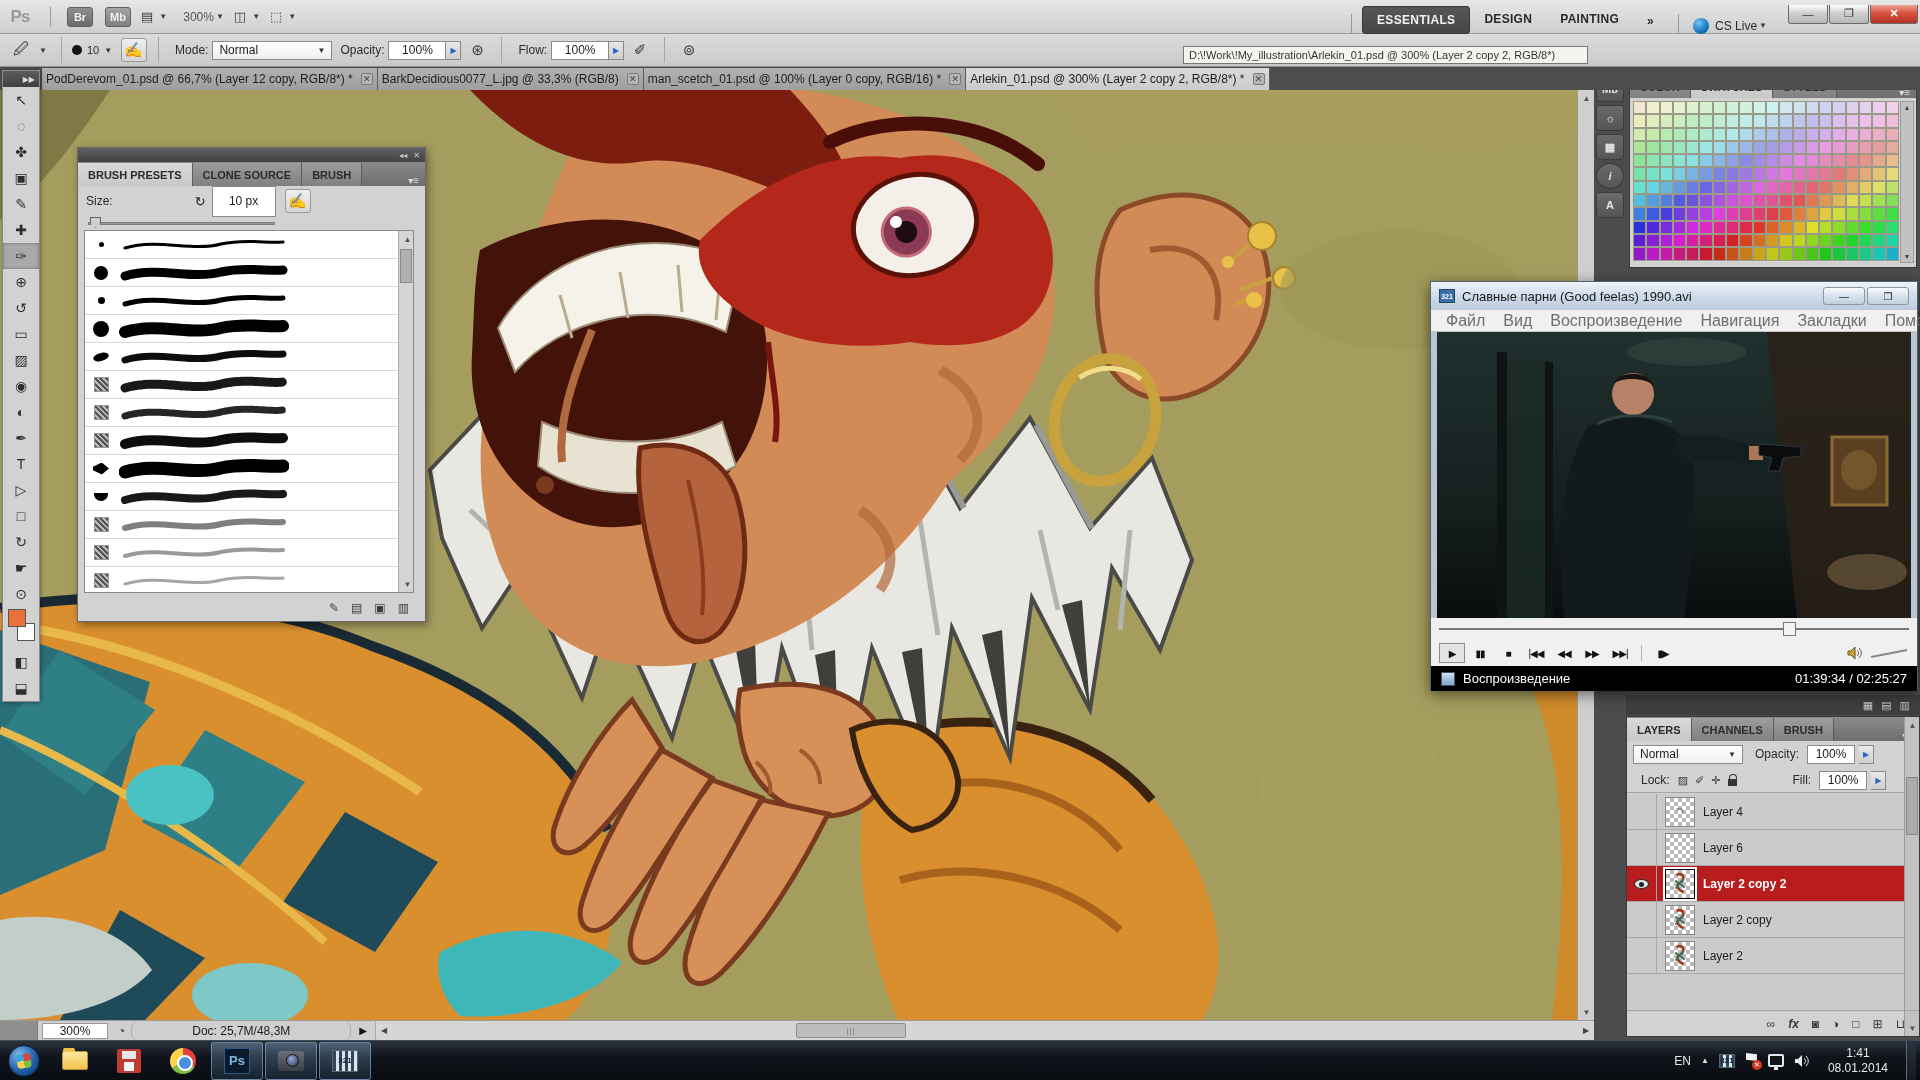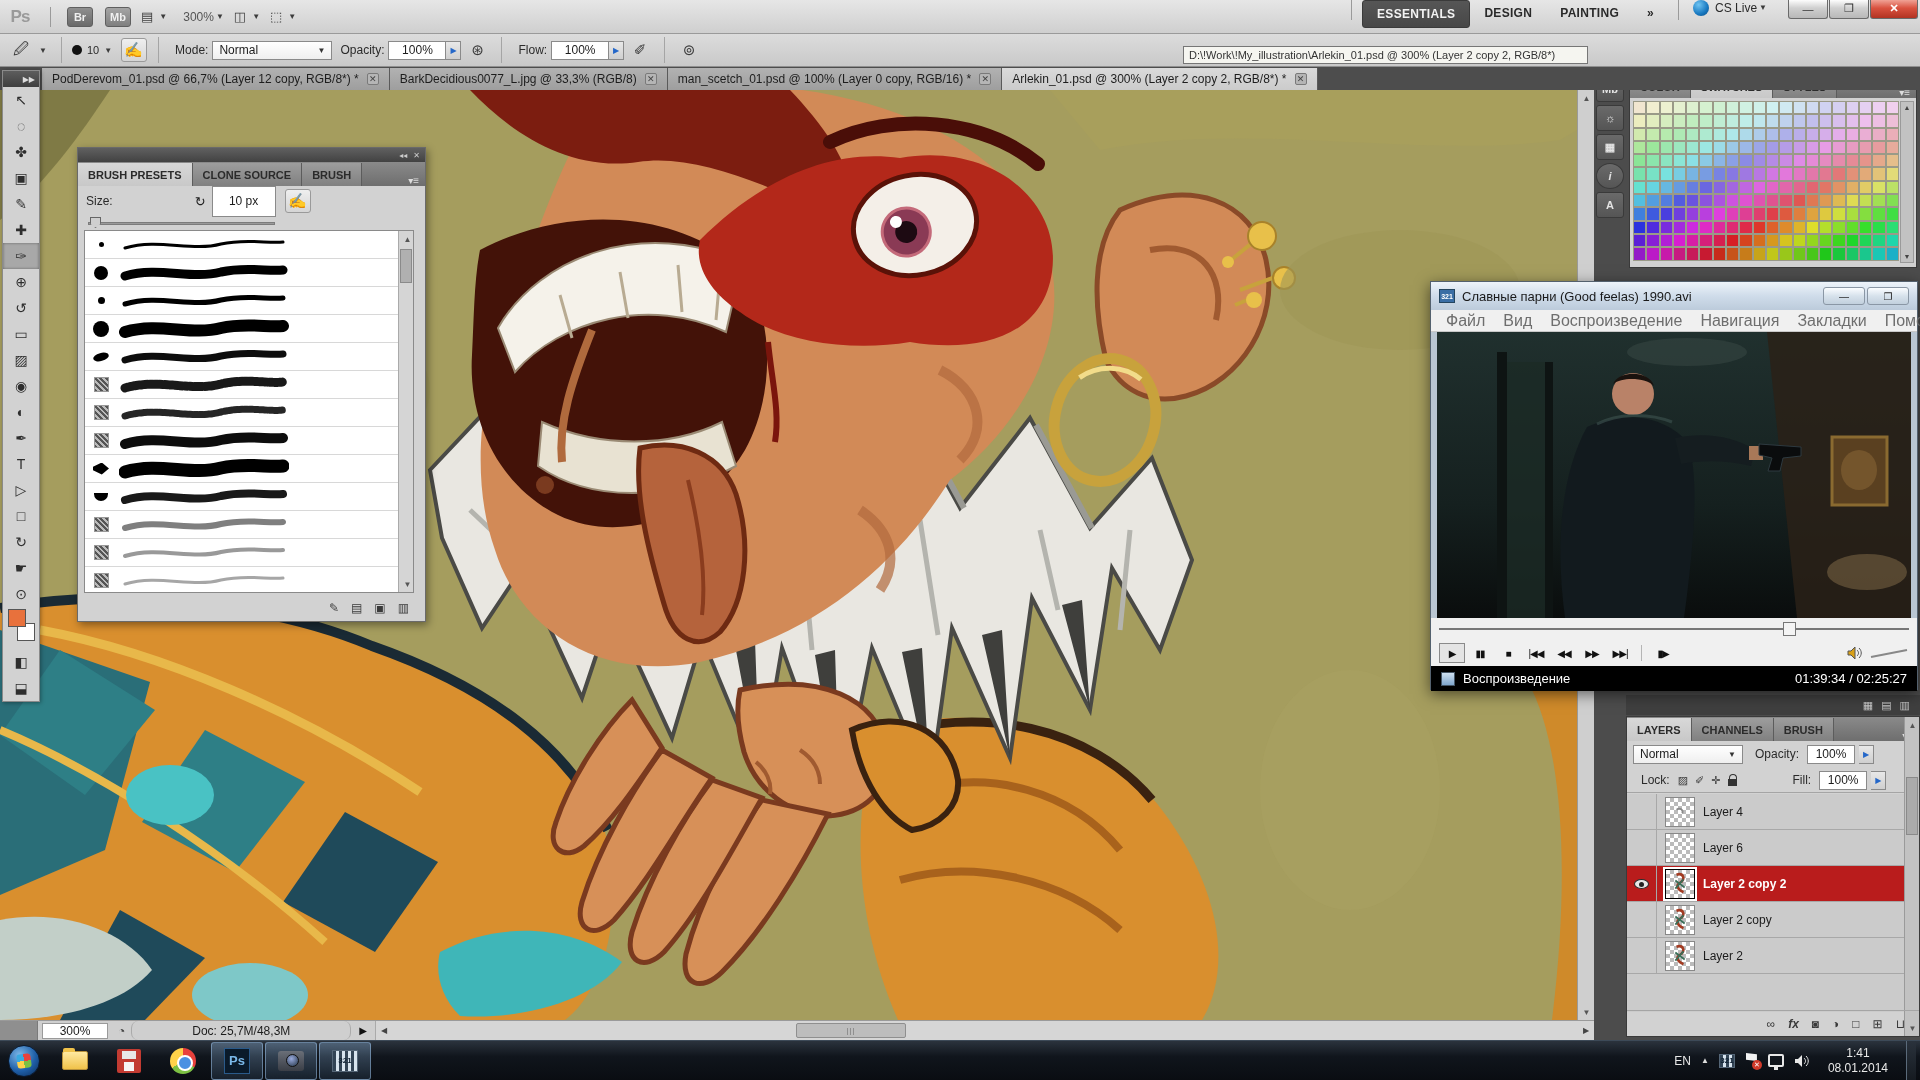--- a/index.html
+++ b/index.html
@@ -12,21 +12,21 @@
     display:flex; align-items:center; }
   #ps-logo { width:40px; text-align:center; font-weight:bold; font-size:17px; color:#9a9a9a; letter-spacing:-1px; }
   .menu-item { padding:0 13px; font-size:13px; color:#2a2a2a; line-height:33px; }
   .appbar-sep { width:1px; height:20px; background:#9a9a9a; margin:0 10px; }
   .appbar-btn { min-width:26px; height:20px; margin:0 6px; border:1px solid #5f5f5f; border-radius:3px;
     background:linear-gradient(#8f8f8f,#6a6a6a); color:#f0f0f0; font-size:11px; font-weight:bold;
     display:flex; align-items:center; justify-content:center; }
   .appbar-icon { color:#3c3c3c; font-size:13px; margin:0 4px; }
   .dd-arrow { font-size:8px; color:#3c3c3c; margin:0 6px 0 2px; }
   #zoom-box { color:#555; font-size:12px; margin-left:10px; }
-  #workspaces { margin-left:auto; display:flex; align-items:flex-start; height:34px; }
+  #workspaces { margin-left:auto; display:flex; align-items:flex-end; height:34px; }
   .ws { font-size:12px; font-weight:bold; color:#2a2a2a; padding:6px 14px; letter-spacing:.3px; }
   .ws.active { background:linear-gradient(#565656,#474747); color:#f2f2f2; border-radius:3px; border:1px solid #3a3a3a; }
   #cslive-orb { width:16px; height:16px; border-radius:50%;
     background:radial-gradient(circle at 35% 30%, #6fc4f2, #1778c0 60%, #0b4a80); margin-right:6px; }
   #cslive { display:flex; align-items:center; font-size:12px; color:#2a2a2a; margin:0 14px 0 4px; }
   #win-buttons { display:flex; margin-right:2px; margin-bottom:10px; }
   .win-btn { width:40px; height:19px; border:1px solid #6a6a6a; border-top:none;
     background:linear-gradient(#fdfdfd,#cfcfcf 45%,#b8b8b8); color:#333;
     display:flex; align-items:center; justify-content:center; font-size:11px; border-radius:0 0 3px 3px; margin-left:1px; }
   .win-btn.close { width:48px; background:linear-gradient(#f0a295,#d9523f 45%,#b23322); color:#fff; font-weight:bold; }
@@ -47,21 +47,21 @@
     font-size:8px; color:#2467c9; }
   .opt-icon { width:26px; height:24px; border:1px solid transparent; border-radius:3px; margin:0 3px;
     display:flex; align-items:center; justify-content:center; font-size:15px; color:#3a3a3a; }
   .opt-icon.framed { border-color:#9a9a9a; background:linear-gradient(#efefef,#d5d5d5); }
   #brush-dot { width:10px; height:10px; border-radius:50%; background:#111; margin:0 2px; }
   #brush-size-num { font-size:11px; color:#2a2a2a; margin:0 3px; }
 
   
   #tabstrip { position:absolute; left:0; top:67px; width:1920px; height:23px; background:#4d4d4d;
     display:flex; align-items:flex-end; z-index:3; padding-left:42px; }
-  .doc-tab { height:22px; display:flex; align-items:center; padding:0 10px; font-size:12px;
+  .doc-tab { height:22px; display:flex; align-items:center; padding:0 4px; font-size:12px;
     background:linear-gradient(#b2b2b2,#9e9e9e); color:#1d1d1d; border-right:1px solid #5a5a5a; white-space:nowrap; }
   .doc-tab.active { background:linear-gradient(#dadada,#cbcbcb); }
   .tab-close { margin-left:8px; font-size:9px; color:#444; border:1px solid #7a7a7a; border-radius:2px;
     width:12px; height:12px; display:flex; align-items:center; justify-content:center; background:#b5b5b5; }
 
   
   #canvas-area { position:absolute; left:0; top:90px; width:1577px; height:930px; z-index:1; background:#a59d5e; }
   #vscroll { position:absolute; left:1577px; top:90px; width:17px; height:930px; background:#cfcfcf;
     border-left:1px solid #9a9a9a; z-index:2; }
   .scroll-arrow { width:17px; height:16px; font-size:8px; color:#555; display:flex; align-items:center; justify-content:center; }

